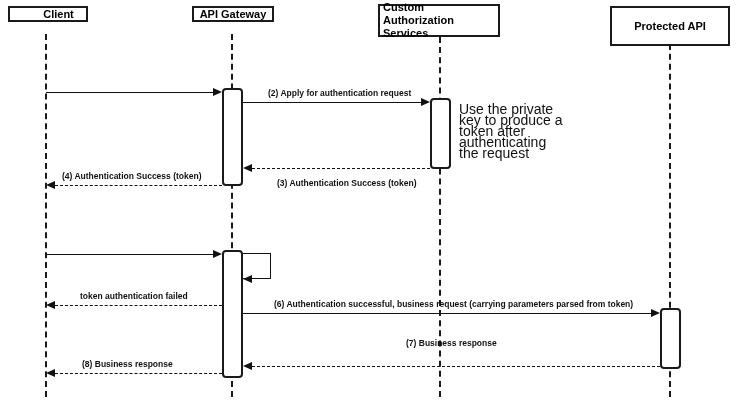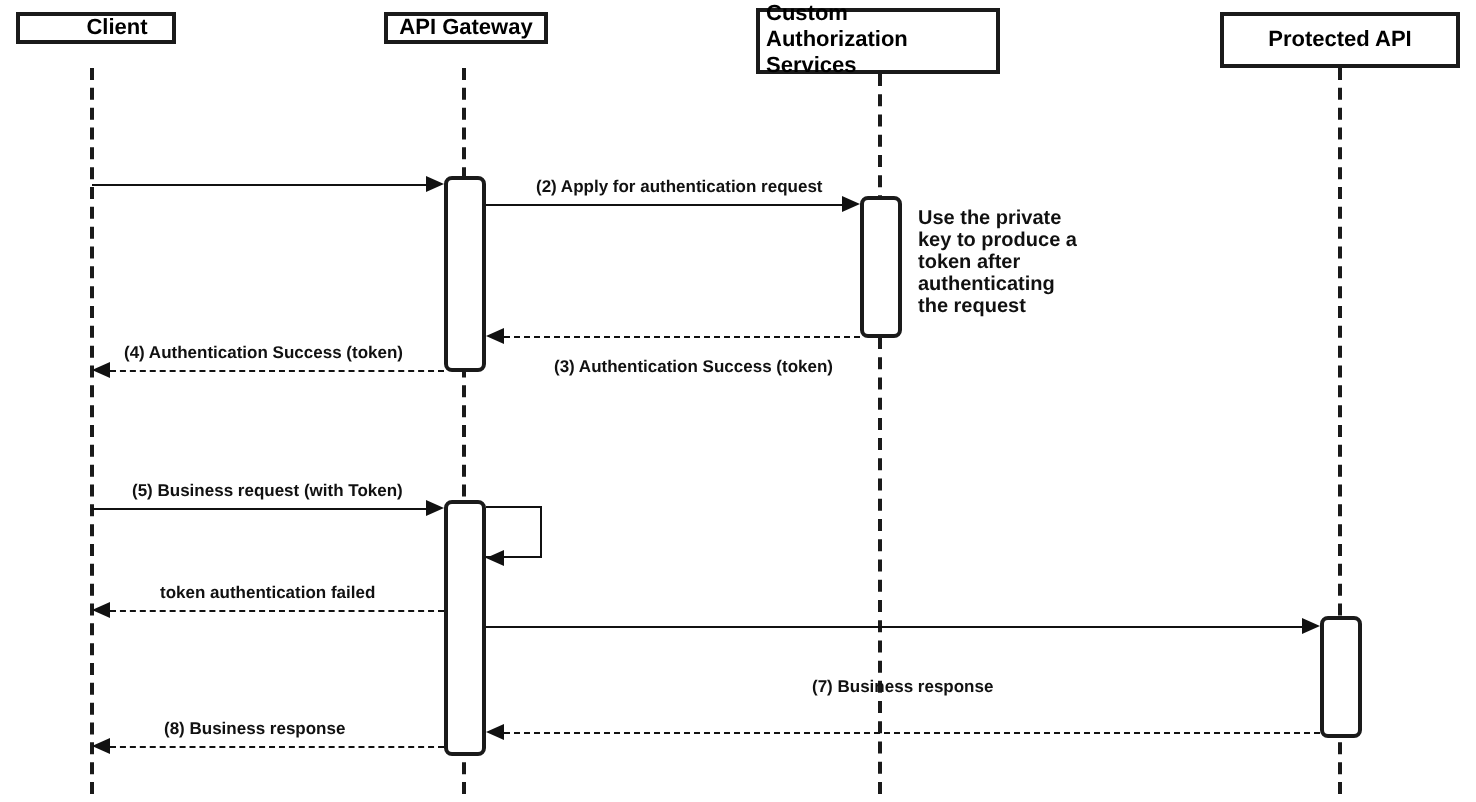--- a/index.html
+++ b/index.html
@@ -69,22 +69,22 @@
   .msg-label {
     position: absolute;
     font-size: 8.5px;
     font-weight: bold;
     color: #111111;
     white-space: nowrap;
     line-height: 10px;
   }
   .note-text {
     position: absolute;
-    font-size: 10px;
-    font-weight: bold;
+    font-size: 14px;
+    font-weight: normal;
     color: #111111;
     line-height: 11px;
     white-space: pre-line;
   }
   .selfloop {
     position: absolute;
     box-sizing: border-box;
     border-top: 1.6px solid #111111;
     border-right: 1.6px solid #111111;
     border-bottom: 1.6px solid #111111;
@@ -103,21 +103,21 @@
 
   <div class="lifeline-box" style="left:8px; top:6px; width:80px; height:16px;padding-left:24px;">
     <span>Client</span>
   </div>
   <div class="lifeline-box" style="left:192px; top:6px; width:82px; height:16px;">
     <span>API Gateway</span>
   </div>
   <div class="lifeline-box" style="left:378px; top:4px; width:122px; height:33px;">
     <span>Custom Authorization Services</span>
   </div>
-  <div class="lifeline-box" style="left:610px; top:6px; width:120px; height:28px;">
+  <div class="lifeline-box" style="left:610px; top:6px; width:120px; height:40px;">
     <span>Protected API</span>
   </div>
 
   <div class="activation" style="left:222px; top:88px; width:21px; height:98px;"></div>
   <div class="activation" style="left:430px; top:98px; width:21px; height:71px;"></div>
   <div class="activation" style="left:222px; top:250px; width:21px; height:128px;"></div>
   <div class="activation" style="left:660px; top:308px; width:21px; height:61px;"></div>
 
   <div class="msg-line" style="left:46px; top:92px; width:167px;"></div>
   <div class="arrow-right" style="left:213px; top:87.5px;"></div>
@@ -129,31 +129,31 @@
   <div class="msg-line dashed" style="left:252px; top:168px; width:178px;"></div>
   <div class="arrow-left" style="left:243px; top:163.5px;"></div>
   <div class="msg-label" style="left:277px; top:154px;margin-top:24px;">(3) Authentication Success (token)</div>
 
   <div class="msg-line dashed" style="left:55px; top:185px; width:167px;"></div>
   <div class="arrow-left" style="left:46px; top:180.5px;"></div>
   <div class="msg-label" style="left:62px; top:171px;">(4) Authentication Success (token)</div>
 
   <div class="msg-line" style="left:46px; top:254px; width:167px;"></div>
   <div class="arrow-right" style="left:213px; top:249.5px;"></div>
-  <div class="msg-label" style="left:66px; top:240px;">(5) Business request (with Token)</div>
 
   <div class="selfloop" style="left:243px; top:253px; width:28px; height:26px;"></div>
   <div class="arrow-left" style="left:243px; top:274.5px;"></div>
 
   <div class="msg-line dashed" style="left:55px; top:305px; width:167px;"></div>
   <div class="arrow-left" style="left:46px; top:300.5px;"></div>
   <div class="msg-label" style="left:80px; top:291px;text-align:right;">token authentication failed</div>
 
   <div class="msg-line" style="left:243px; top:313px; width:408px;"></div>
   <div class="arrow-right" style="left:651px; top:308.5px;"></div>
+  <div class="msg-label" style="left:274px; top:299px;">(6) Authentication successful, business request (carrying parameters parsed from token)</div>
 
   <div class="msg-line dashed" style="left:252px; top:366px; width:408px;"></div>
   <div class="arrow-left" style="left:243px; top:361.5px;"></div>
   <div class="msg-label" style="left:406px; top:338px;">(7) Business response</div>
 
   <div class="msg-line dashed" style="left:55px; top:373px; width:167px;"></div>
   <div class="arrow-left" style="left:46px; top:368.5px;"></div>
   <div class="msg-label" style="left:82px; top:359px;">(8) Business response</div>
 
   <div class="note-text" style="left:459px; top:104px;">Use the private

